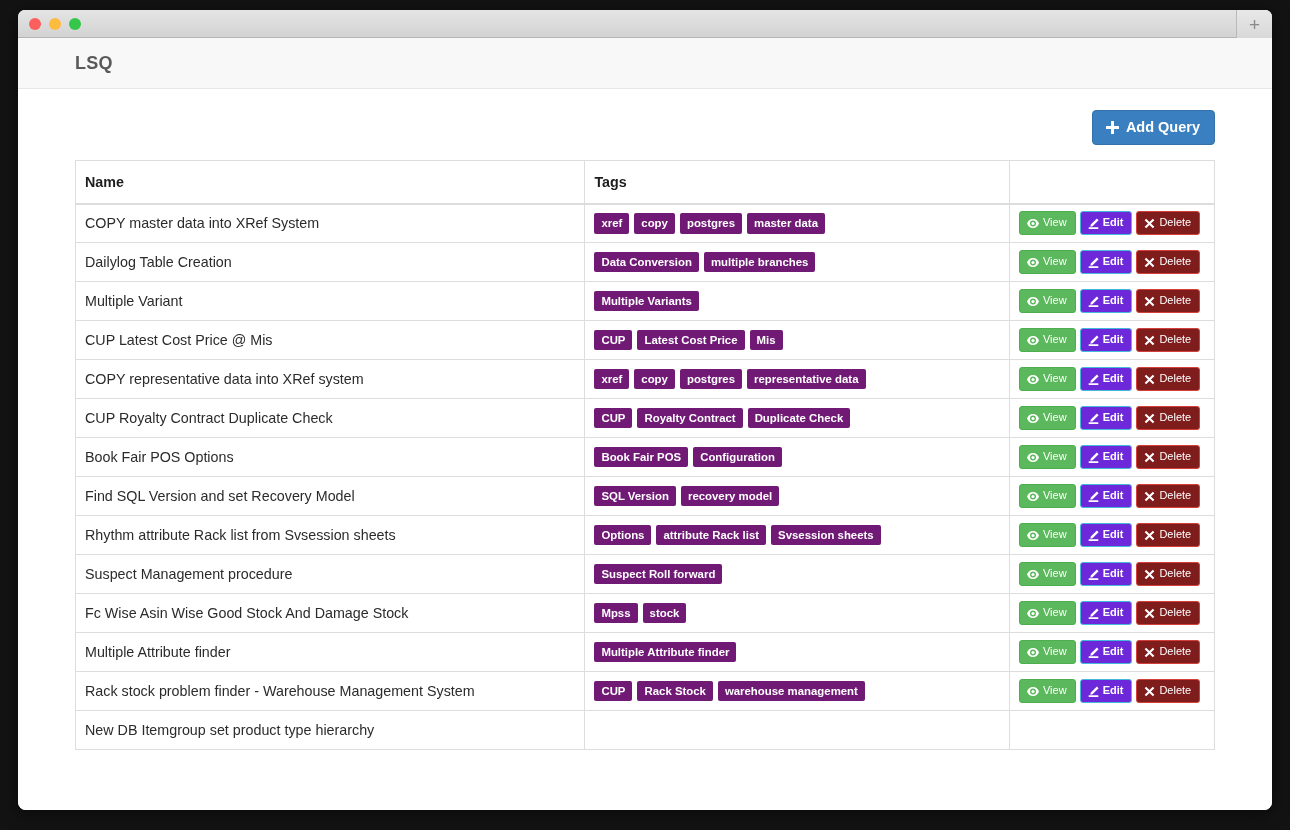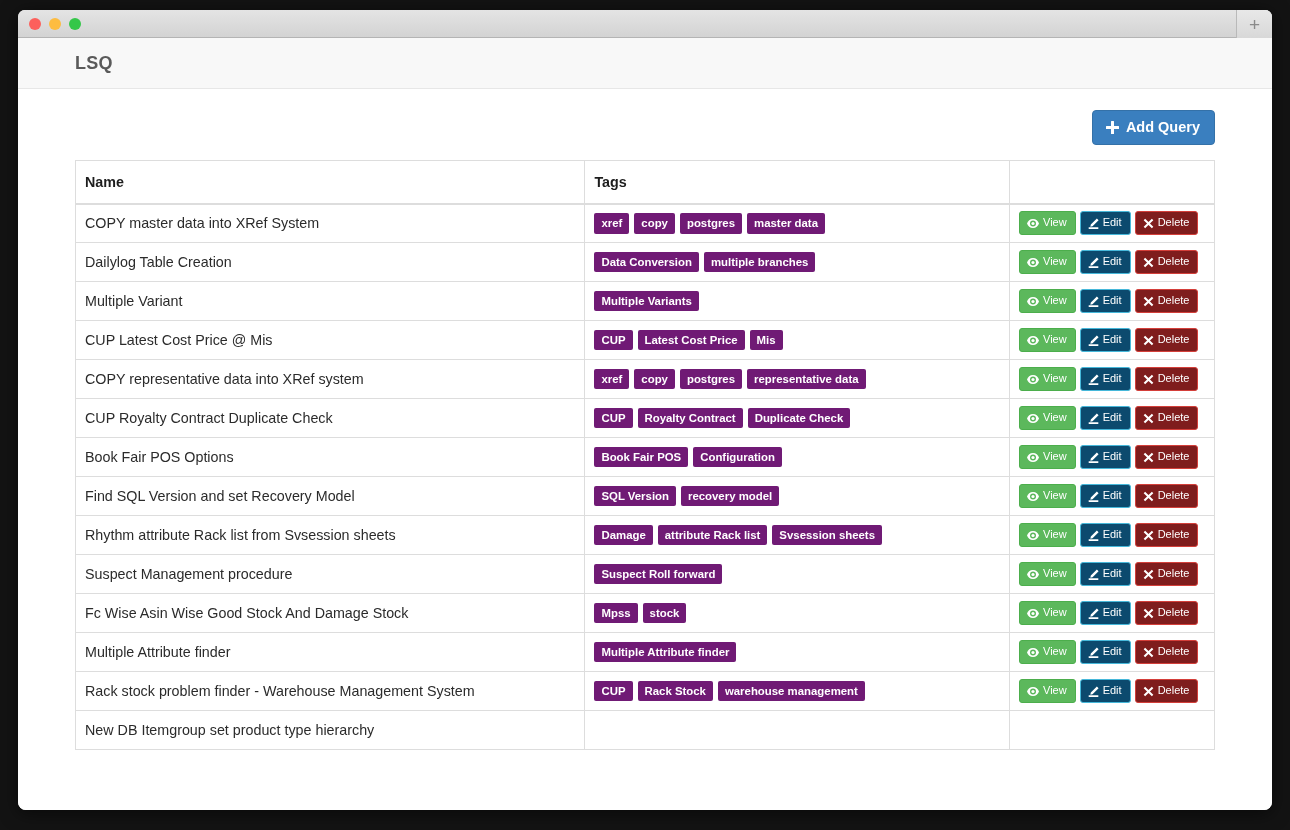--- a/index.html
+++ b/index.html
@@ -164,21 +164,21 @@
     color: #fff;
     border-radius: 3px;
     padding: 4px 8px 4px 7px;
     margin-right: 4px;
     line-height: 1.25;
     cursor: pointer;
     border: 1px solid transparent;
     vertical-align: middle;
   }
   .btn-view   { background: #5cb85c; border-color: #4cae4c; }
-  .btn-edit   { background: #0c4a6e; border-color: #46b8da; }
+  .btn-edit   { background: #6d28d9; border-color: #46b8da; font-weight: bold; }
   .btn-delete { background: #7f1d1d; border-color: #d43f3a; }
   .btn svg { display:block; }
 </style>
 </head>
 <body>
 
 <div id="desktop">
 
   <div class="browser-window">
 
@@ -433,21 +433,21 @@
                     <span>
                       <svg width="11" height="11" viewBox="0 0 16 16" aria-hidden="true">
                         <path fill="#ffffff" d="M3.1 1L1 3.1 5.9 8 1 12.9 3.1 15 8 10.1 12.9 15 15 12.9 10.1 8 15 3.1 12.9 1 8 5.9z"></path>
                       </svg>
                     </span>
                     <span>Delete</span>
                   </button></td>
               </tr>
               <tr>
                 <td class="cell-name">Rhythm attribute Rack list from Svsession sheets</td>
-                <td class="cell-tags"><span class="tag">Damage</span><span class="tag">attribute Rack list</span><span class="tag">Svsession sheets</span></td>
+                <td class="cell-tags"><span class="tag">Options</span><span class="tag">attribute Rack list</span><span class="tag">Svsession sheets</span></td>
                 <td class="cell-actions"><button class="btn btn-view">
                     <span>
                       <svg width="12" height="11" viewBox="0 0 16 12" aria-hidden="true">
                         <path fill="#ffffff" d="M8 0C4 0 1.2 2.6 0 6c1.2 3.4 4 6 8 6s6.8-2.6 8-6c-1.2-3.4-4-6-8-6zm0 10a4 4 0 110-8 4 4 0 010 8z"></path>
                         <circle cx="8" cy="6" r="2.1" fill="#ffffff"></circle>
                       </svg>
                     </span>
                     <span>View</span>
                   </button><button class="btn btn-edit">
                     <span>

